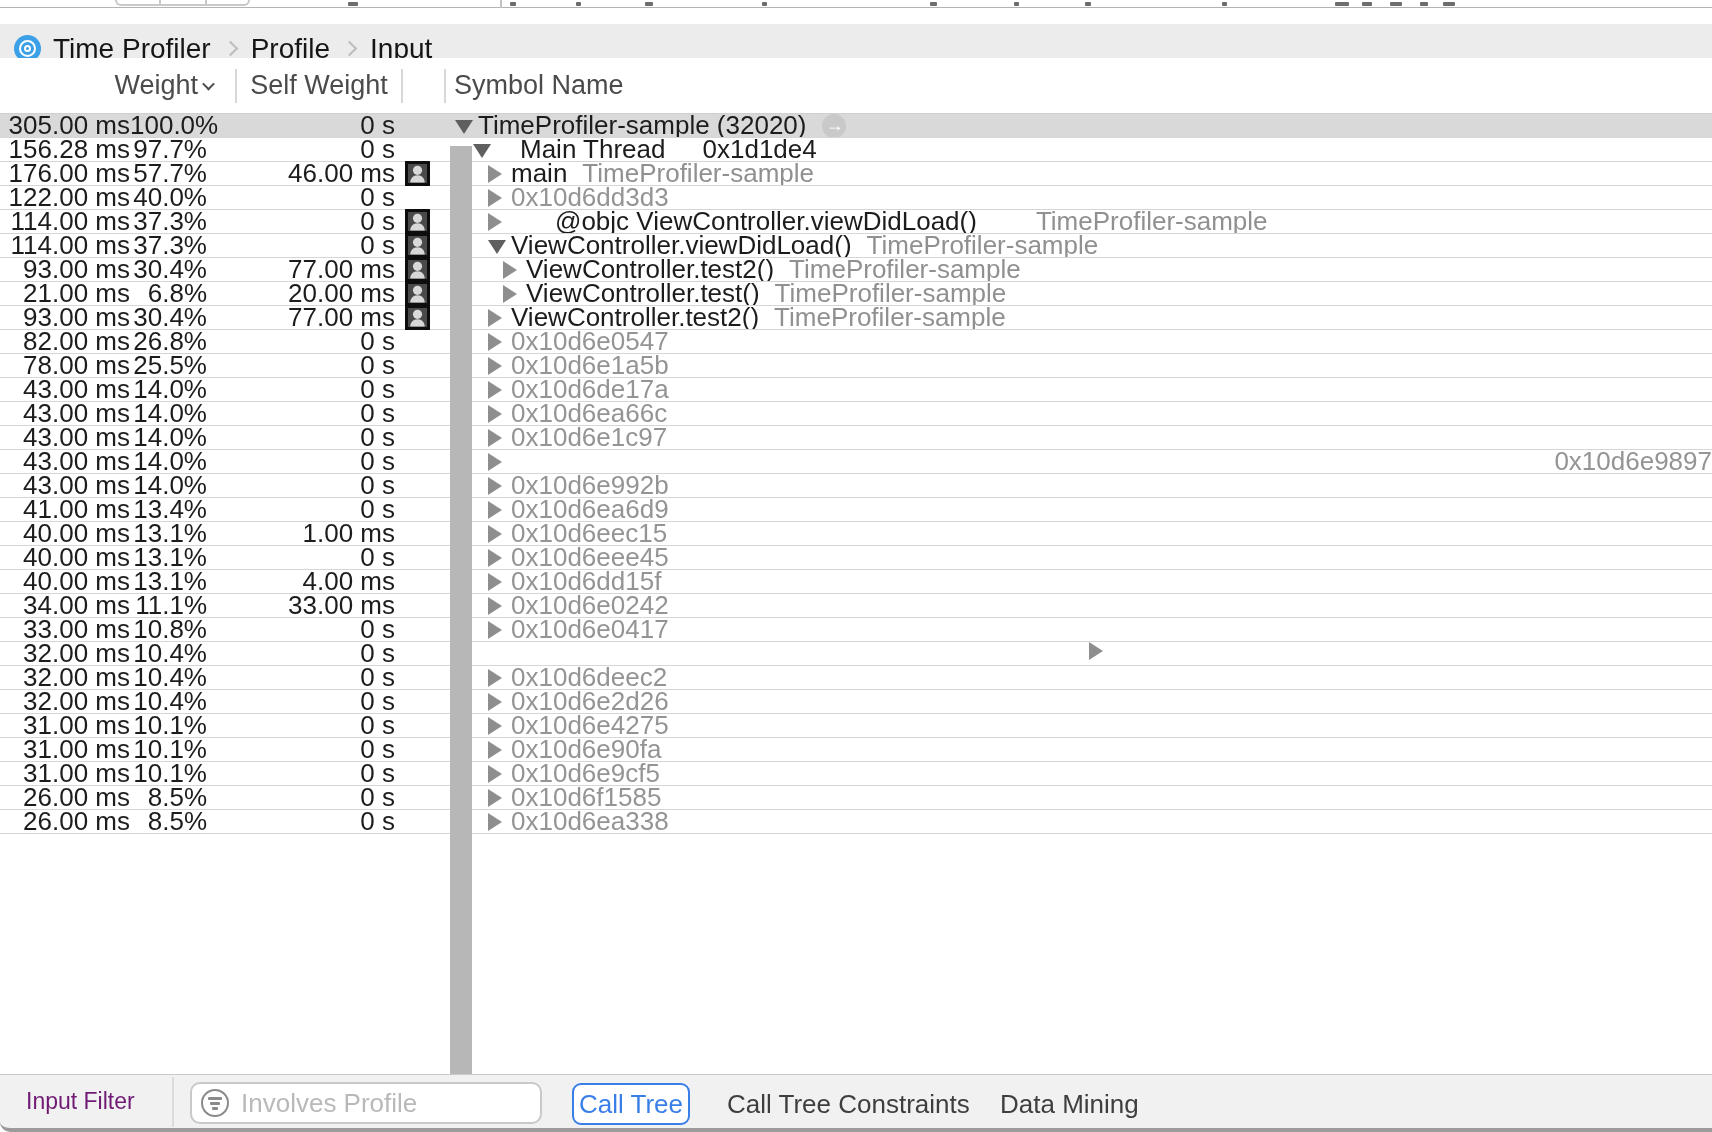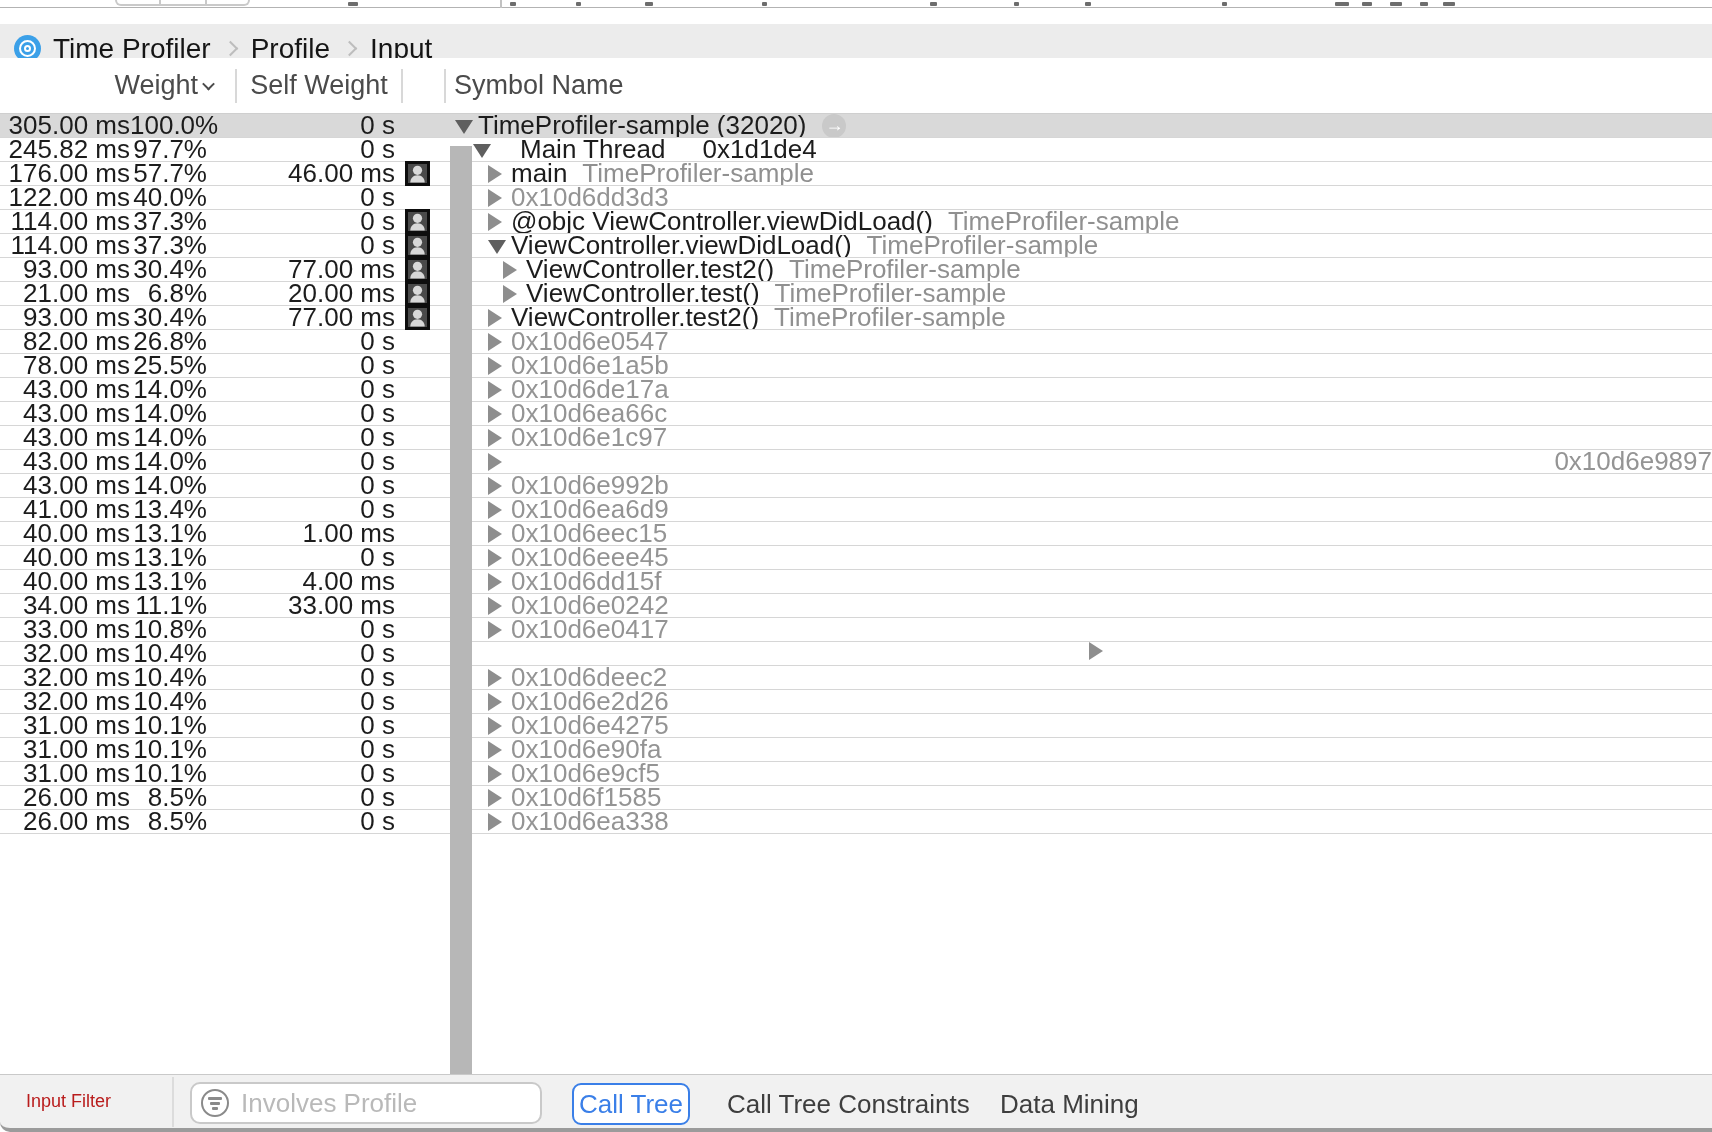--- a/index.html
+++ b/index.html
@@ -54,21 +54,21 @@
   .addr   { margin-left:13px; }
   .triwrap { width:23px; flex:none; display:flex; align-items:center; }
   .tri-r { width:0; height:0; border-left:14px solid #8e8e8e; border-top:9px solid transparent; border-bottom:9px solid transparent; }
   .tri-d { width:0; height:0; border-top:14px solid #5f5f5f; border-left:9px solid transparent; border-right:9px solid transparent; margin-top:3px; }
   .jump { width:24px; height:24px; border-radius:50%; background:#c9c9c9; color:#fff; margin-left:16px;
     display:flex; align-items:center; justify-content:center; font-size:18px; font-weight:bold; flex:none; cursor:pointer; }
 
   
   .bottombar { position:absolute; left:0; top:1074px; width:1712px; height:58px; background:#f1f1f1;
     border-top:1px solid #c9c9c9; border-bottom:4px solid #9b9b9b; border-bottom-left-radius:10px; }
-  .bb-label { position:absolute; left:26px; top:0; height:53px; line-height:53px; font-size:18px; color:#b91c1c; }
+  .bb-label { position:absolute; left:26px; top:0; height:53px; line-height:53px; font-size:23px; color:#701a75; }
   .bb-sep { position:absolute; left:172px; top:2px; height:50px; width:2px; background:#dcdcdc; }
   .bb-field { position:absolute; left:190px; top:7px; width:352px; height:42px; background:#fff;
     border:2px solid #c9c9c9; border-radius:10px; display:flex; align-items:center; cursor:text; }
   .filter-ic { width:28px; height:28px; border:2.5px solid #8a8a8a; border-radius:50%; margin-left:9px;
     position:relative; flex:none; }
   .filter-ic i { position:absolute; left:50%; transform:translateX(-50%); height:2.5px; background:#8a8a8a; border-radius:1px; }
   .filter-ic i:nth-child(1){ top:6px; width:14px; }
   .filter-ic i:nth-child(2){ top:11px; width:10px; }
   .filter-ic i:nth-child(3){ top:16px; width:6px; }
   .bb-placeholder { color:#b9b9b9; font-size:26px; margin-left:12px; }
@@ -140,21 +140,21 @@
         <div class="c-icon"></div>
         <div class="c-sym" style="padding-left: 12px;">
           <span class="triwrap">
             <span class="tri-d"></span>
           </span>
           <span>TimeProfiler-sample (32020)</span>
           <span class="jump">→</span>
         </div>
       </div>
       <div class="row">
-        <div class="c-ms">245.82 ms</div>
+        <div class="c-ms">156.28 ms</div>
         <div class="c-pct">97.7%</div>
         <div class="c-self">0 s</div>
         <div class="c-icon"></div>
         <div class="c-sym" style="padding-left: 30px; gap: 24px;">
           <span class="triwrap">
             <span class="tri-d"></span>
           </span>
           <span>Main Thread</span>
           <span class="addr">0x1d1de4</span>
         </div>
@@ -198,21 +198,21 @@
         <div class="c-self">0 s</div>
         <div class="c-icon">
           <span>
             <svg width="25" height="25" viewBox="0 0 25 25" style="display:block">
               <rect x="1.5" y="1.5" width="22" height="22" fill="#4a4a4a" stroke="#0d0d0d" stroke-width="3"></rect>
               <circle cx="12.5" cy="9.3" r="4.6" fill="#d8d8d8"></circle>
               <path d="M12.5 14.2 c-4.6 0 -7.2 3.4 -7.2 7.3 l14.4 0 c0 -3.9 -2.6 -7.3 -7.2 -7.3 Z" fill="#d8d8d8"></path>
             </svg>
           </span>
         </div>
-        <div class="c-sym" style="padding-left: 45px;">
+        <div class="c-sym" style="padding-left: 45px; gap: 44px;">
           <span class="triwrap">
             <span class="tri-r"></span>
           </span>
           <span>@objc ViewController.viewDidLoad()</span>
           <span class="module">TimeProfiler-sample</span>
         </div>
       </div>
       <div class="row">
         <div class="c-ms">114.00 ms</div>
         <div class="c-pct">37.3%</div>

